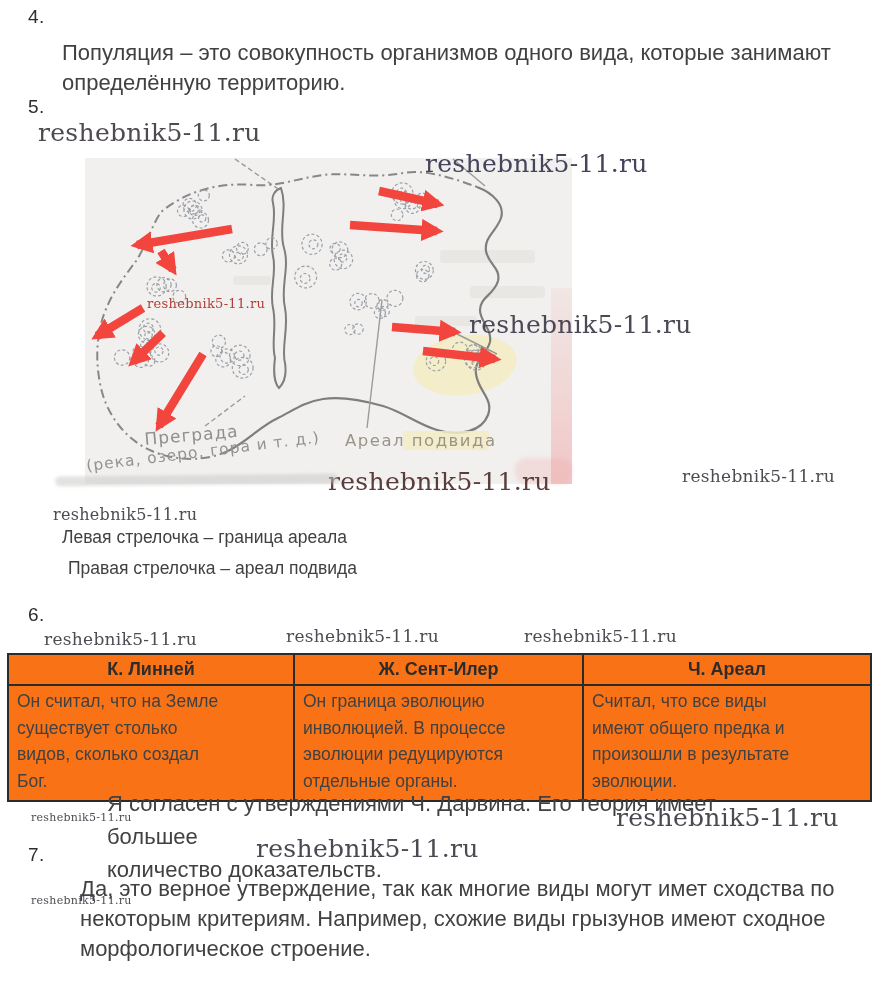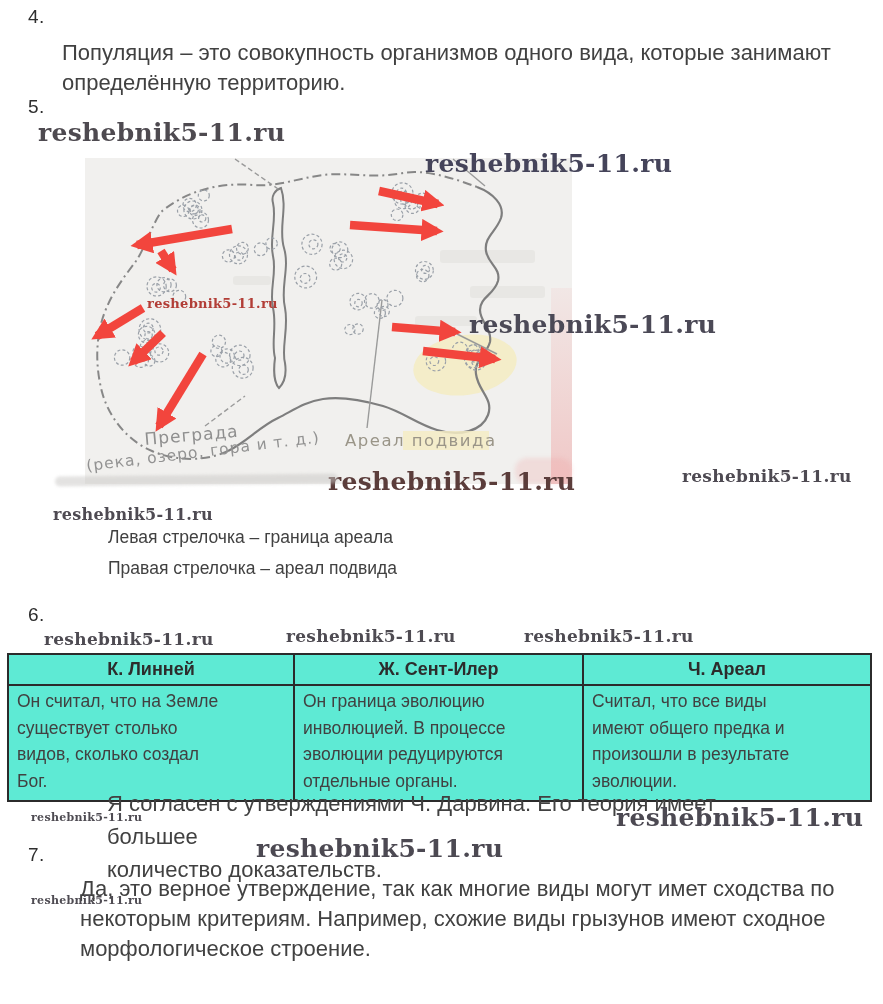--- a/index.html
+++ b/index.html
@@ -3,23 +3,23 @@
 <meta charset="utf-8">
 <style>
   html,body{margin:0;padding:0;}
   body{
     width:883px;height:1004px;position:relative;background:#ffffff;
     font-family:"Liberation Sans",sans-serif;color:#3f3f3f;overflow:hidden;
   }
   .abs{position:absolute;}
   .num{font-size:19px;color:#2e2e2e;letter-spacing:.5px;}
   .para{font-size:22px;line-height:30px;color:#414141;white-space:pre-line;}
-  .caption{font-size:17.5px;color:#414141;margin-left:46px;}
+  .caption{font-size:17.5px;color:#414141;}
   .wm{
-    font-family:"DejaVu Serif",serif;font-weight:bold;white-space:nowrap;
+    font-family:"DejaVu Serif",serif;font-weight:normal;white-space:nowrap;
     letter-spacing:.3px;user-select:none;
   }
   .wm-lg{font-size:25px;}
   .wm-md{font-size:17px;}
   .wm-xs{font-size:11px;}
   .figure-scan{
     left:85px;top:158px;width:487px;height:326px;background:#f1f0ee;
   }
   .pink-strip{
     position:absolute;right:0;top:130px;width:21px;height:196px;
@@ -28,21 +28,21 @@
   .pink-smudge{
     position:absolute;left:430px;top:300px;width:57px;height:26px;border-radius:12px;
     background:rgba(238,160,160,.25);filter:blur(2px);
   }
   .scan-shadow{
     left:55px;top:475px;width:283px;height:10px;background:#c9c7c5;opacity:.5;
     border-radius:6px;filter:blur(1.5px);transform:rotate(-.6deg);
   }
   table.cmp{
     position:absolute;left:7px;top:653px;width:863px;border-collapse:collapse;
-    table-layout:fixed;background:#5eead4;
+    table-layout:fixed;background:#f97316;
   }
   table.cmp th,table.cmp td{border:2px solid #2b2b2b;}
   table.cmp th{
     height:29px;font-size:18px;font-weight:bold;color:#2c2c2c;text-align:center;
     padding:0;vertical-align:middle;
   }
   table.cmp td{
     font-size:17.5px;line-height:26.5px;color:#414141;vertical-align:top;
     padding:2px 12px 6px 8px;white-space:pre-line;
   }
@@ -193,21 +193,21 @@
 
 <div class="abs wm wm-lg" style="left:425px;top:149px;color:#45445a;">reshebnik5-11.ru</div>
 <div class="abs wm" style="left:147px;top:296px;color:#b23d36;font-size:13px;">reshebnik5-11.ru</div>
 <div class="abs wm wm-lg" style="left:469px;top:310px;color:#4b4956;">reshebnik5-11.ru</div>
 <div class="abs wm wm-lg" style="left:328px;top:467px;color:#5b3d3b;">reshebnik5-11.ru</div>
 <div class="abs wm wm-md" style="left:682px;top:466px;color:#4e4a52;">reshebnik5-11.ru</div>
 <div class="abs wm wm-md" style="left:53px;top:505px;color:#4e4a52;font-size:16px;">reshebnik5-11.ru</div>
 <div class="abs scan-shadow"></div>
 
 <div class="abs caption" style="left:62px;top:527px;">Левая стрелочка – граница ареала</div>
-<div class="abs caption" style="left:62px;top:558px;">Правая стрелочка – ареал подвида</div>
+<div class="abs caption" style="left:68px;top:558px;">Правая стрелочка – ареал подвида</div>
 
 <div class="abs num" style="left:28px;top:604px;">6.</div>
 <div class="abs wm wm-md" style="left:44px;top:629px;color:#4e4b52;">reshebnik5-11.ru</div>
 <div class="abs wm wm-md" style="left:286px;top:626px;color:#4e4b52;">reshebnik5-11.ru</div>
 <div class="abs wm wm-md" style="left:524px;top:626px;color:#4e4b52;">reshebnik5-11.ru</div>
 
 <table class="cmp">
   <colgroup>
       <col style="width:286px">
       <col style="width:289px">

